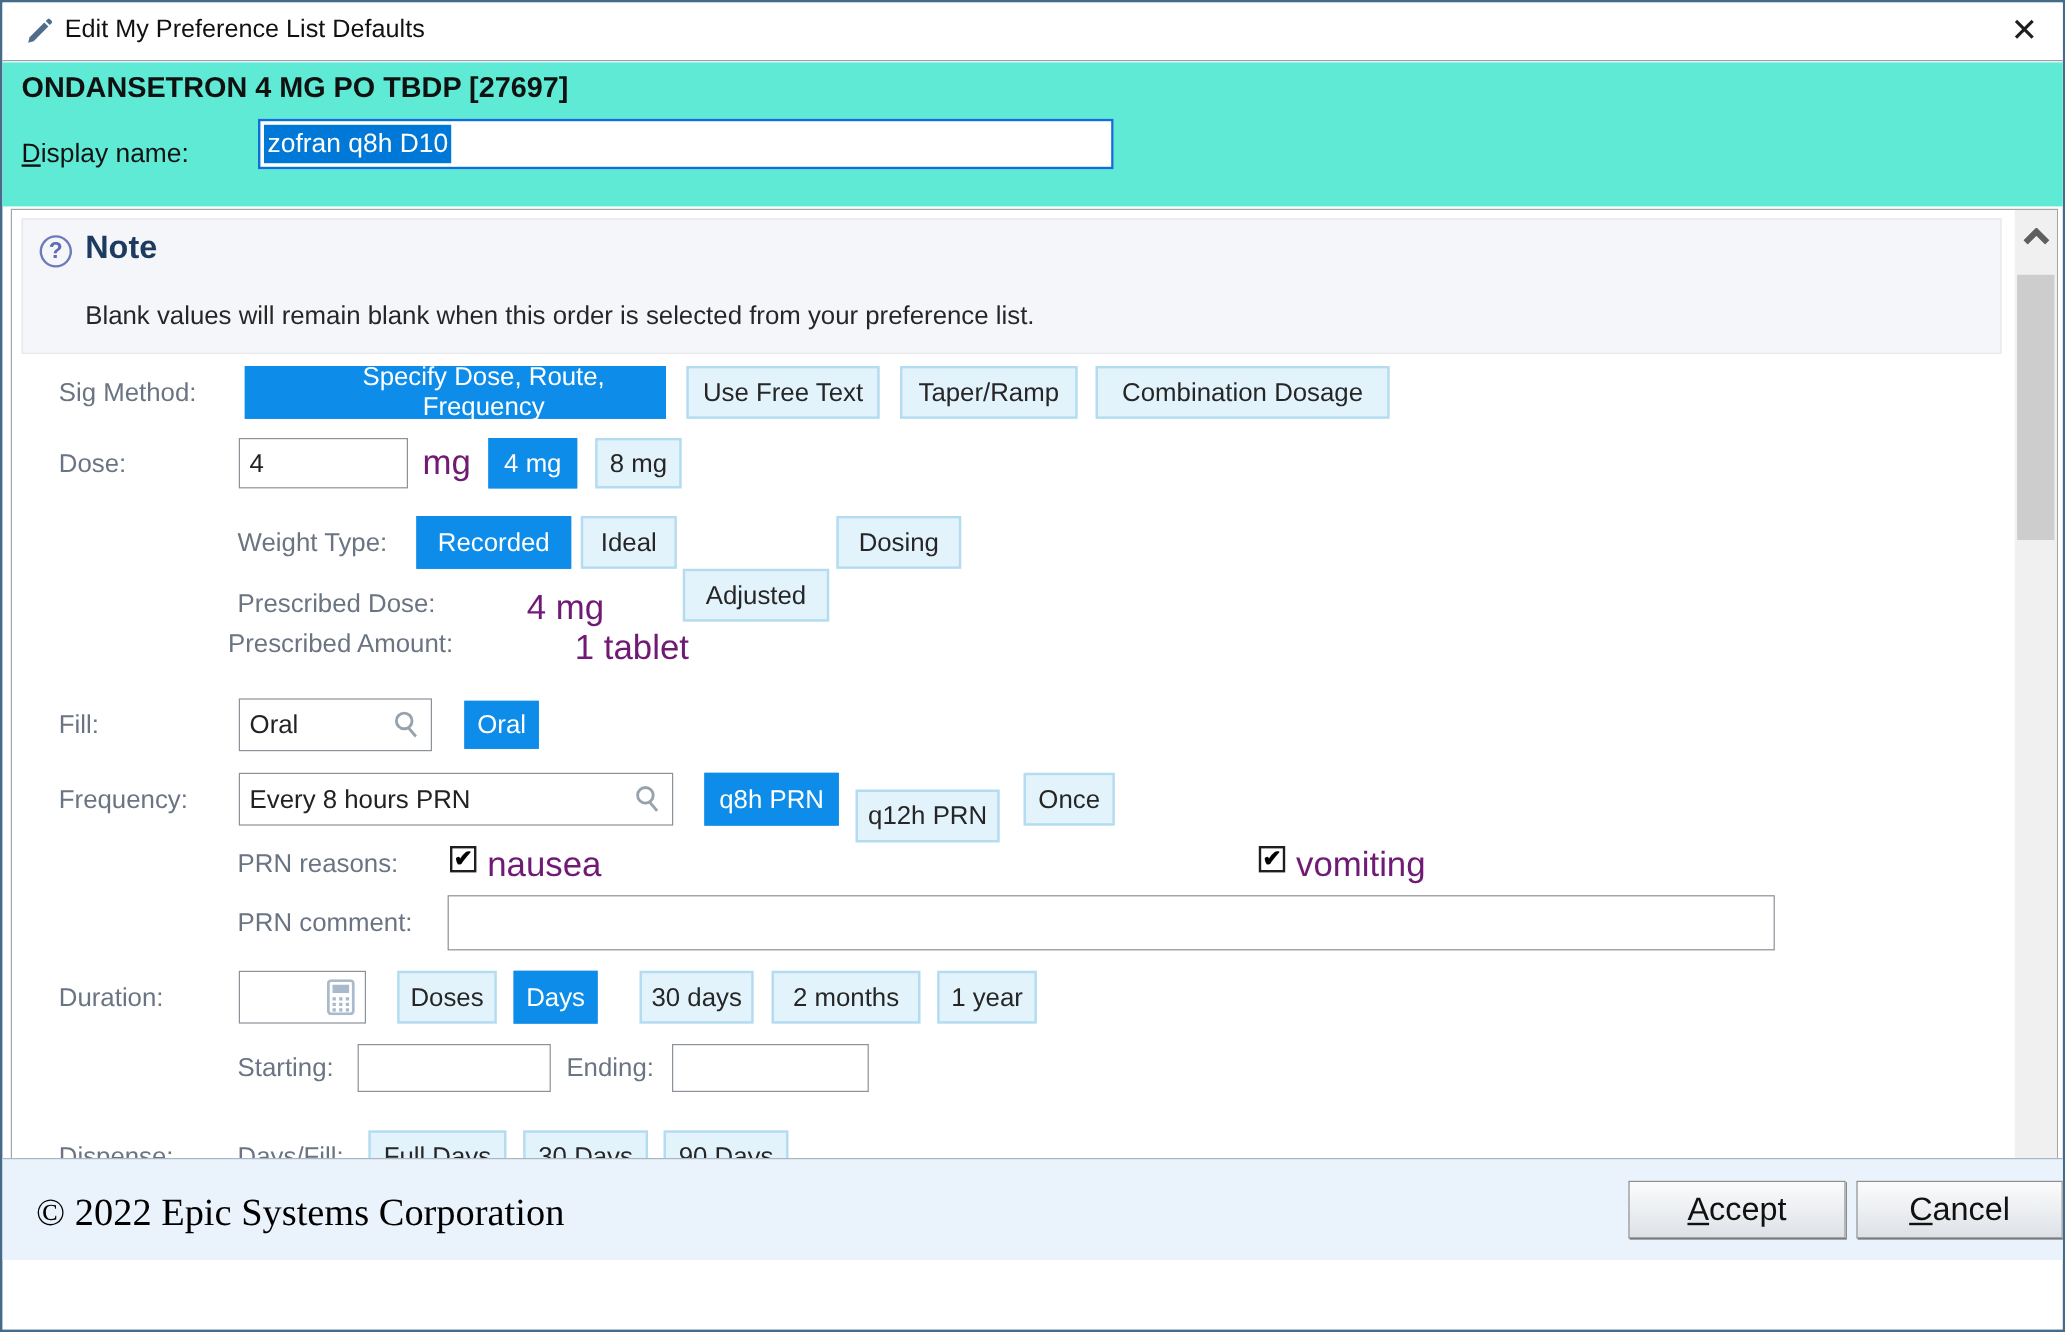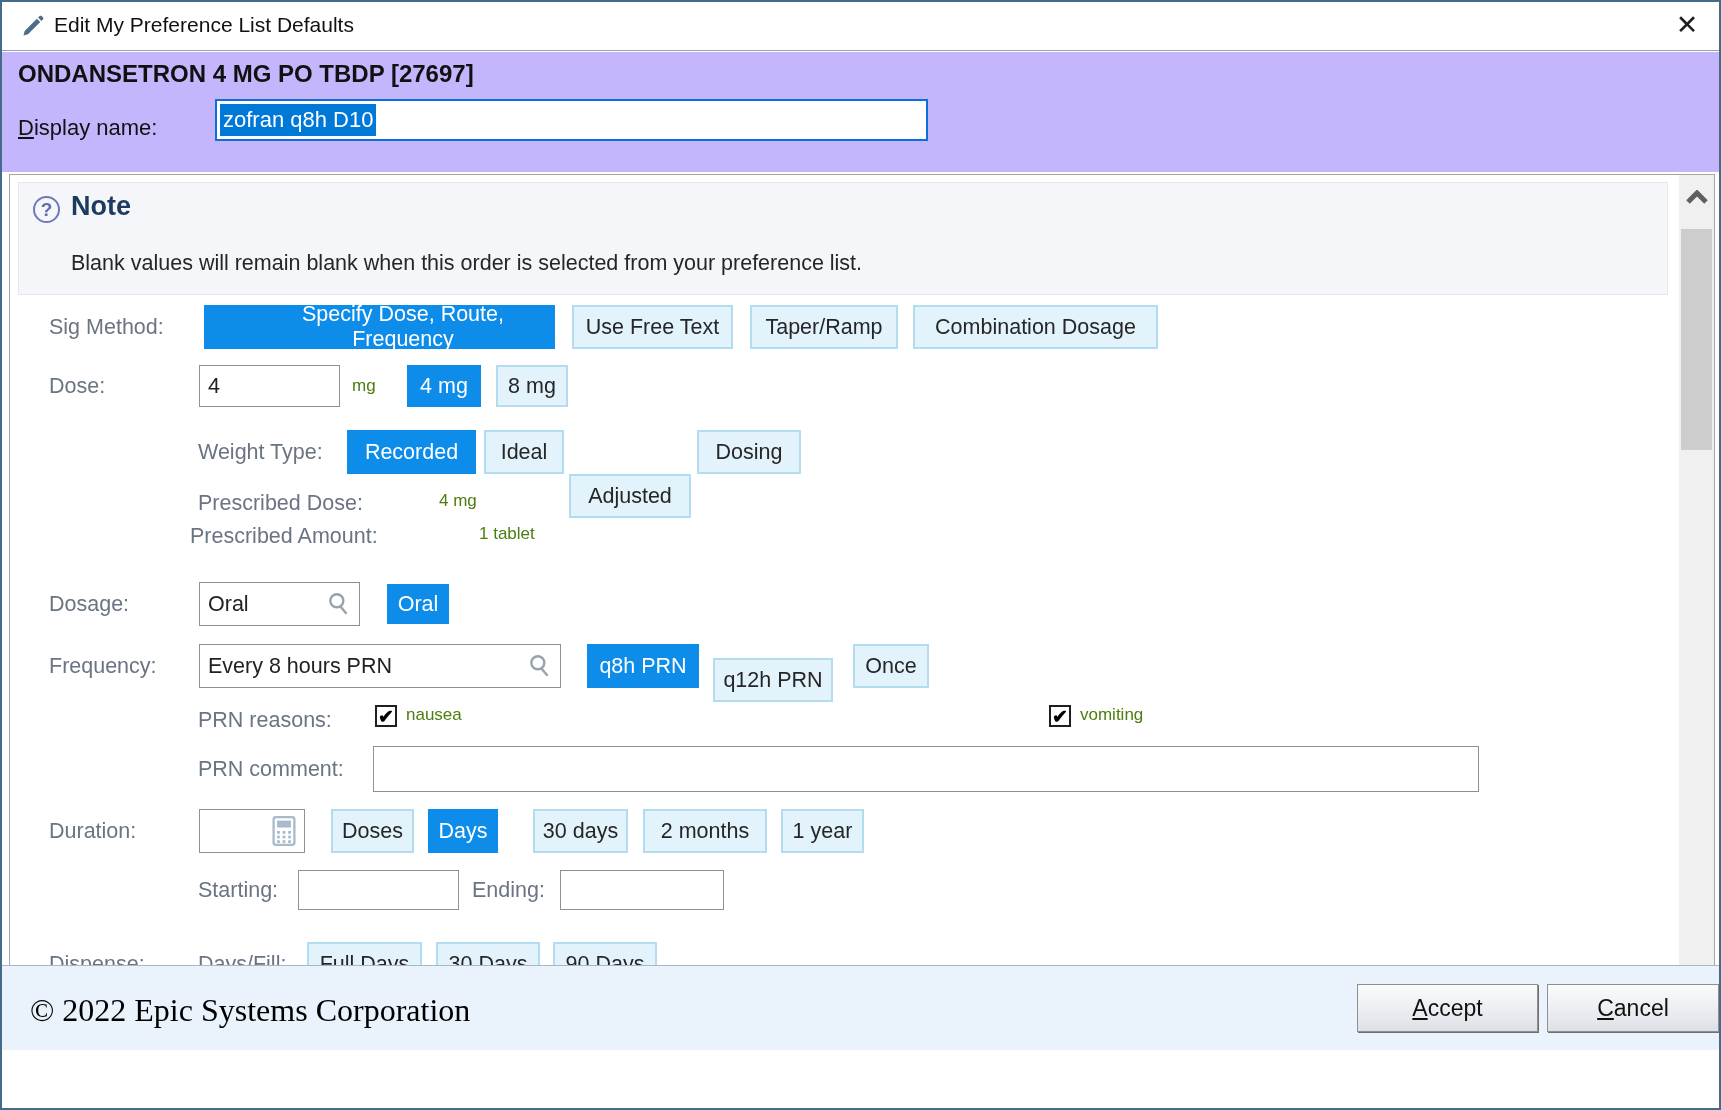--- a/index.html
+++ b/index.html
@@ -9,54 +9,54 @@
     border:2px solid #456b89; overflow:hidden;
     font-family:"Liberation Sans", sans-serif; color:#222;
   }
   
   .titlebar { position:absolute; left:0; top:0; width:100%; height:49px; background:#fff; border-bottom:1px solid #93a2ae; }
   .titlebar .ticon { position:absolute; left:18px; top:11px; }
   .titlebar .ttext { position:absolute; left:52px; top:11px; font-size:21px; color:#111; }
   .closebtn { position:absolute; right:14px; top:4px; width:36px; height:38px; display:flex; align-items:center; justify-content:center;
     font-size:27px; font-weight:300; color:#1e1e1e; cursor:default; }
   
-  .band { position:absolute; left:0; top:50px; width:100%; height:120px; background:#c4b5fd; }
+  .band { position:absolute; left:0; top:50px; width:100%; height:120px; background:#5eead4; }
   .ordername { position:absolute; left:16px; top:8px; font-size:24px; font-weight:bold; color:#111; }
   .displbl { position:absolute; left:16px; top:55px; font-size:22px; line-height:42px; color:#111; }
   .disp-input { position:absolute; left:213px; top:47px; width:713px; height:42px; background:#fff;
     border:2px solid #0d6fd8; display:flex; align-items:center; padding-left:3px; }
   .disp-input .seltext { background:#0078d7; color:#fff; font-size:22px; padding:3px 3px; }
   
   .mainbox { position:absolute; left:7px; top:172px; width:1706px; height:850px; background:#fff;
     border:1px solid #a6a6a6; overflow:hidden; }
   .notepanel { position:absolute; left:8px; top:7px; width:1650px; height:113px; background:#f4f6f9; border:1px solid #e5e7eb; }
   .helpicon { position:absolute; left:14px; top:13px; width:27px; height:27px; border:2px solid #6d79b8; border-radius:50%;
     color:#5f6cb3; font-size:19px; font-weight:bold; display:flex; align-items:center; justify-content:center; }
   .notetitle { position:absolute; left:52px; top:8px; font-size:27px; font-weight:bold; color:#1c3b5e; }
   .notebody { position:absolute; left:52px; top:68px; font-size:21.5px; color:#262626; }
   .lbl { position:absolute; color:#6a7482; font-size:21.5px; }
-  .val { position:absolute; color:#4d7c0f; font-size:17px; }
+  .val { position:absolute; color:#701a75; font-size:29px; }
   .pill { position:absolute; display:flex; align-items:center; justify-content:center; text-align:center;
     font-size:21.5px; color:#262626; background:#e3f3fc; border:2px solid #b3dcf0; cursor:default; }
   .pill.sel { background:#0d8ce9; border-color:#0d8ce9; color:#fff; }
   .tbox { position:absolute; border:1px solid #8b9198; background:#fff; font-family:inherit;
     font-size:21.5px; color:#222; padding:0 8px; outline:none; }
   .boxicon { position:absolute; }
   .cb { position:absolute; width:22px; height:22px; background:#fff; border:2px solid #1f1f1f;
     display:flex; align-items:center; justify-content:center; font-size:19px; font-weight:bold; color:#000; }
   
   .sb-track { position:absolute; left:1669px; top:0; width:35px; height:848px; background:#f0f0f0; }
   .sb-btn { position:absolute; left:0; width:35px; height:40px; display:flex; align-items:center; justify-content:center; }
   .sb-thumb { position:absolute; left:2px; top:54px; width:31px; height:221px; background:#cdcdcd; }
   
   .footer { position:absolute; left:0; top:963px; width:100%; height:85px; background:#eaf2fb; border-top:1px solid #aab6c1; }
   .copyright { position:absolute; left:28px; top:26px; font-family:"Liberation Serif", serif; font-size:32px; color:#000; }
   .winbtn { position:absolute; top:18px; height:48px; background:linear-gradient(180deg,#fbfbfb 0%,#eef0f3 45%,#dde1e6 100%);
     border:1px solid #8f8f8f; box-shadow:1px 1px 0 #707070; display:flex; align-items:center; justify-content:center;
-    font-size:23px; color:#111; font-family:inherit; cursor:default; }
+    font-size:27px; color:#111; font-family:inherit; cursor:default; }
   .mnemo { text-decoration:underline; }
 </style>
 </head>
 <body>
 
 <div class="window">
 
   <div class="titlebar">
     <span class="ticon">
       <svg width="26" height="26" viewBox="0 0 24 24">
@@ -104,21 +104,21 @@
     <div class="pill sel" style="left:337px; top:255px; width:129px; height:44px;">Recorded</div>
     <div class="pill" style="left:474px; top:255px; width:80px; height:44px;">Ideal</div>
     <div class="pill" style="left:559px; top:255px; width:122px; height:44px;margin-top:44px;">Adjusted</div>
     <div class="pill" style="left:687px; top:255px; width:104px; height:44px;">Dosing</div>
 
     <div class="lbl" style="left:188px; top:316px;">Prescribed Dose:</div>
     <div class="val" style="left:429px; top:316px;">4 mg</div>
     <div class="lbl" style="left:180px; top:349px;">Prescribed Amount:</div>
     <div class="val" style="left:429px; top:349px;margin-left:40px;">1 tablet</div>
 
-    <div class="lbl" style="left:39px; top:407px; line-height:44px;">Dosage:</div>
+    <div class="lbl" style="left:39px; top:407px; line-height:44px;">Fill:</div>
     <div class="tbox" style="left:189px; top:407px; width:161px; height:44px; line-height:42px;">Oral</div>
     <span class="boxicon" style="left:316px; top:416px;">
       <svg width="26" height="26" viewBox="0 0 24 24" fill="none" stroke="#98a2ac" stroke-width="2.2">
           <circle cx="10" cy="9" r="6"></circle>
           <line x1="13.5" y1="14.5" x2="19" y2="21"></line>
         </svg>
     </span>
     <div class="pill sel" style="left:377px; top:409px; width:62px; height:40px;">Oral</div>
 
     <div class="lbl" style="left:39px; top:469px; line-height:44px;">Frequency:</div>

